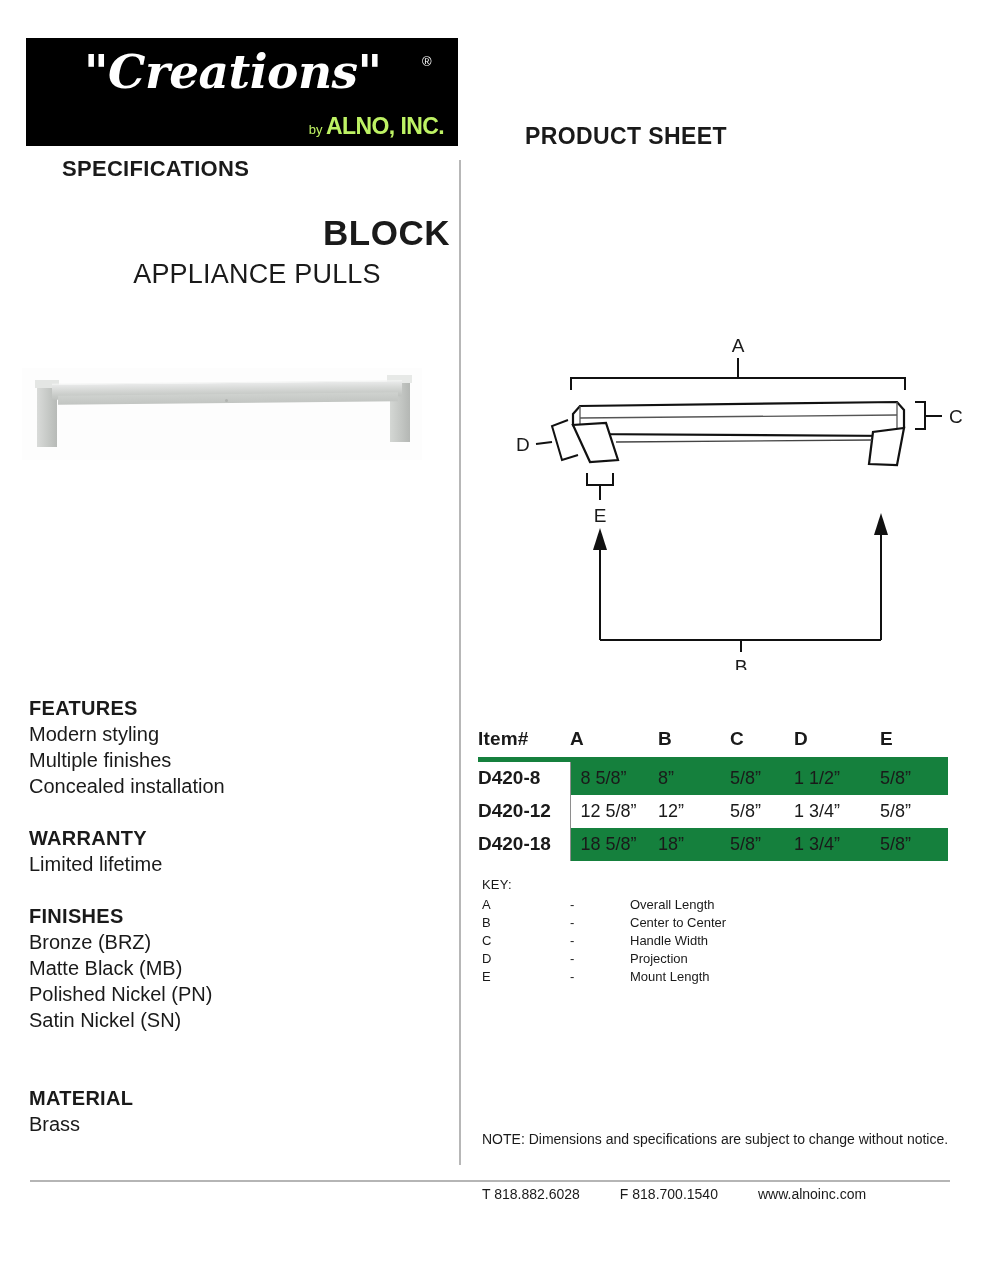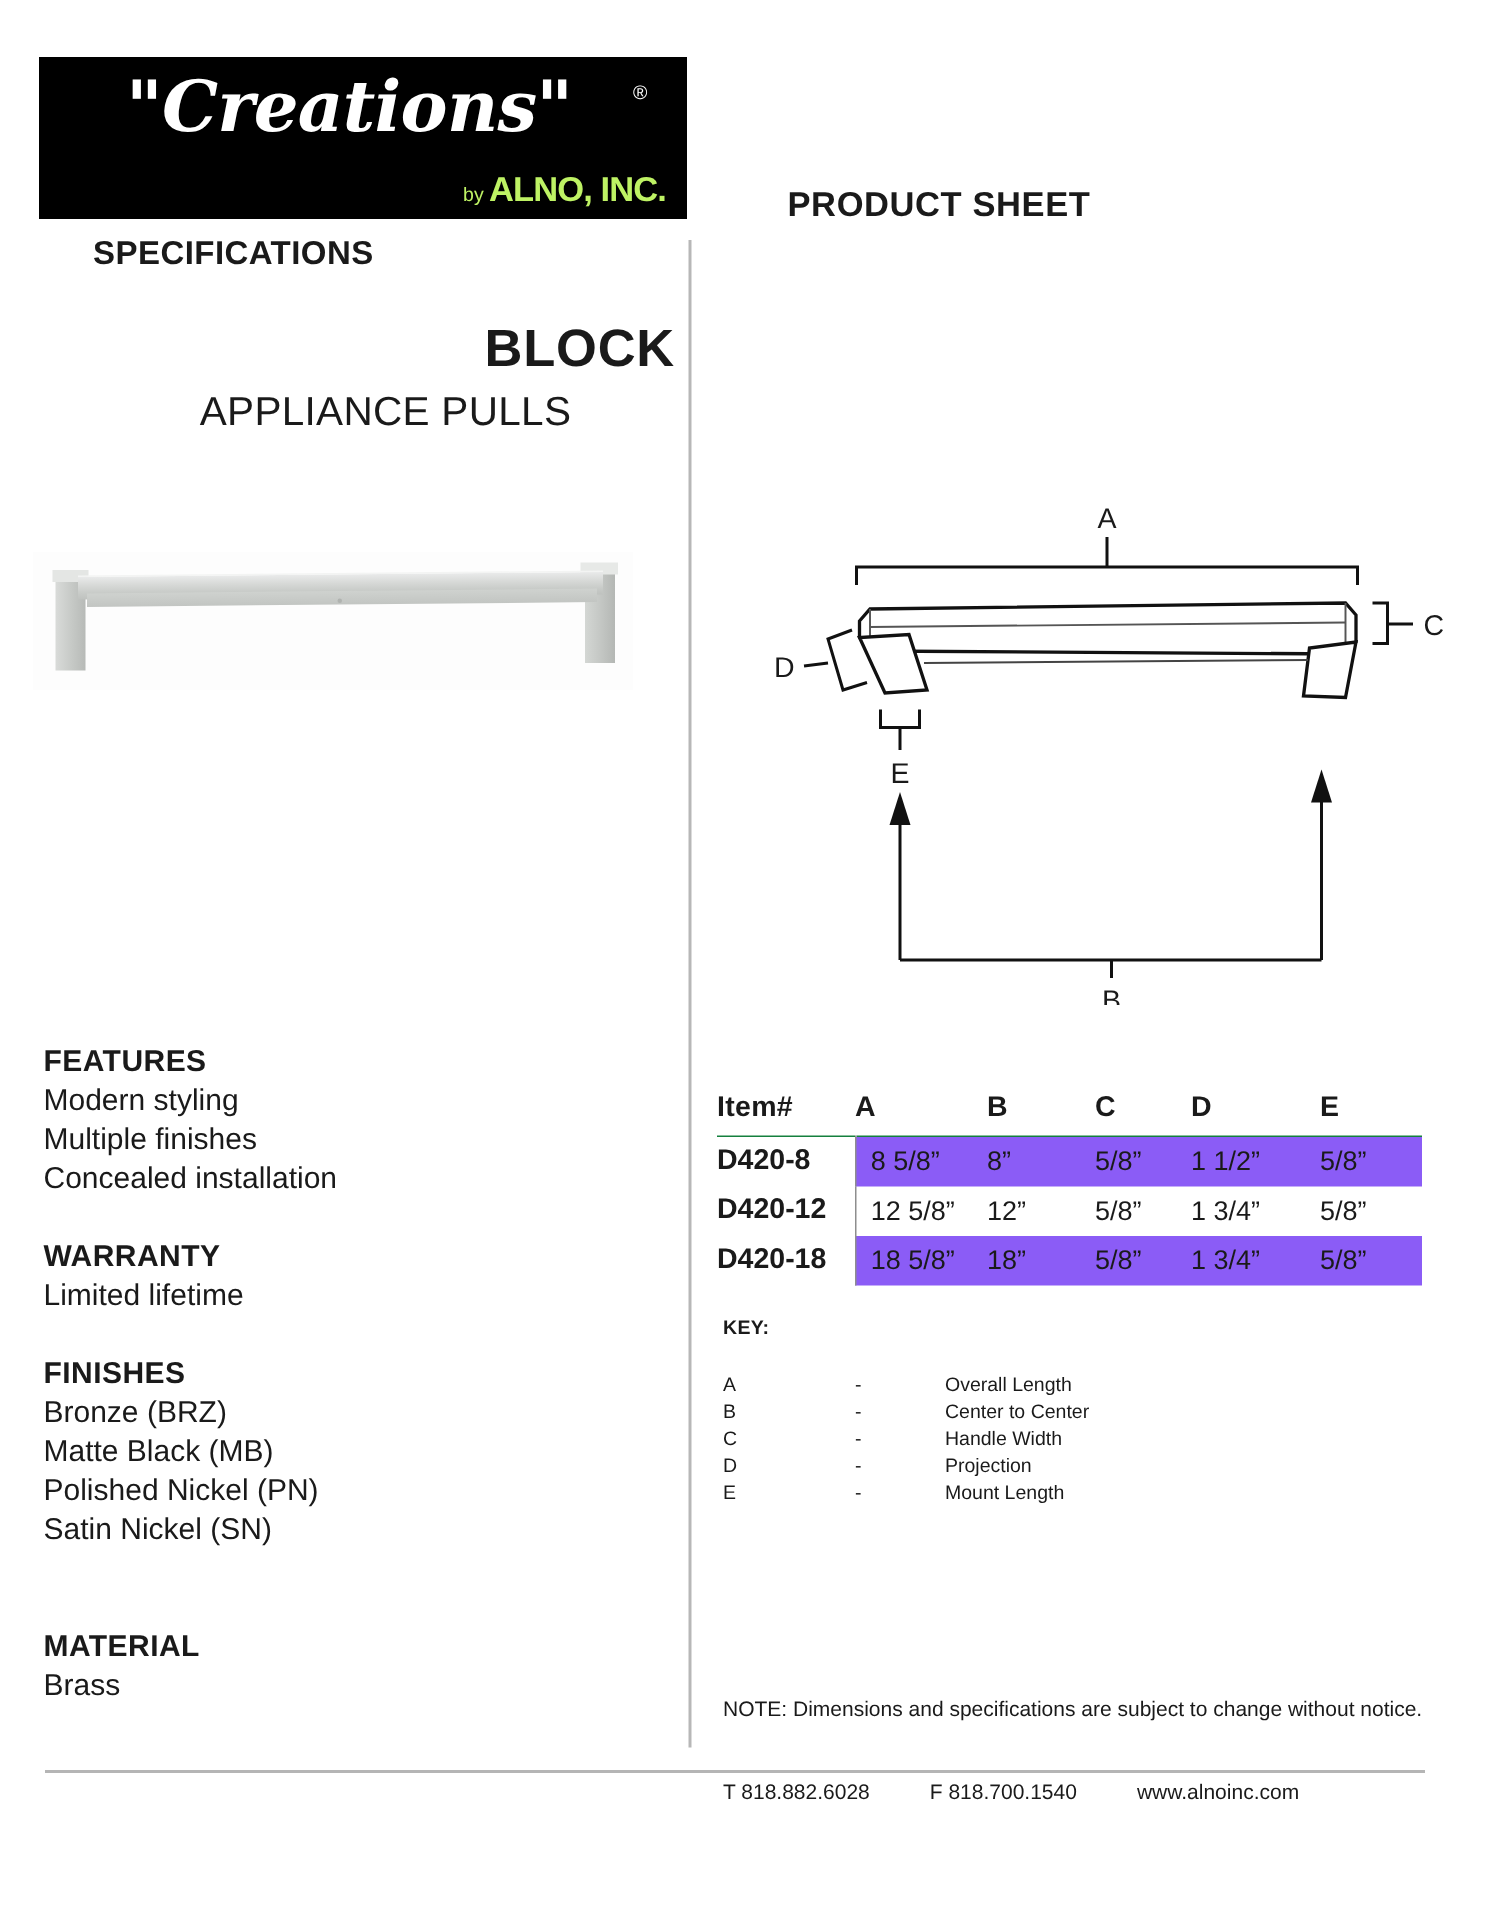--- a/index.html
+++ b/index.html
@@ -234,52 +234,52 @@
     width: 470px;
     table-layout: fixed;
   }
   .dimtable th {
     font-size: 19px;
     font-weight: bold;
     text-align: left;
     padding: 0 0 7px 0;
     letter-spacing: 0.2px;
   }
-  .dimtable thead tr { border-bottom: 1px solid #15803d; }
+  .dimtable thead tr { border-bottom: 5px solid #15803d; }
   .dimtable td {
     font-size: 18px;
     padding: 5px 0 6px 0;
     white-space: nowrap;
   }
   .dimtable td.item {
     font-weight: bold;
     font-size: 19px;
     background: #ffffff !important;
     padding-right: 6px;
   }
-  .dimtable tbody tr.shaded td { background: #8b5cf6; }
+  .dimtable tbody tr.shaded td { background: #15803d; }
   .dimtable tbody tr td:nth-child(2) { border-left: 1px solid #8e8e8e; padding-left: 10px; }
   .col-item { width: 92px; }
   .col-a { width: 88px; }
   .col-b { width: 72px; }
   .col-c { width: 64px; }
   .col-d { width: 86px; }
   .col-e { width: 68px; }
 
   
   .key {
     position: absolute;
     left: 482px;
     top: 877px;
     width: 340px;
   }
   .key-title {
     font-size: 13px;
-    font-weight: bold;
-    margin-bottom: 22px;
+    font-weight: normal;
+    margin-bottom: 4px;
     letter-spacing: 0.2px;
   }
   .key-row {
     display: flex;
     font-size: 13px;
     line-height: 18px;
   }
   .key-letter { width: 88px; }
   .key-dash { width: 60px; }
   .key-desc { flex: 1; }

